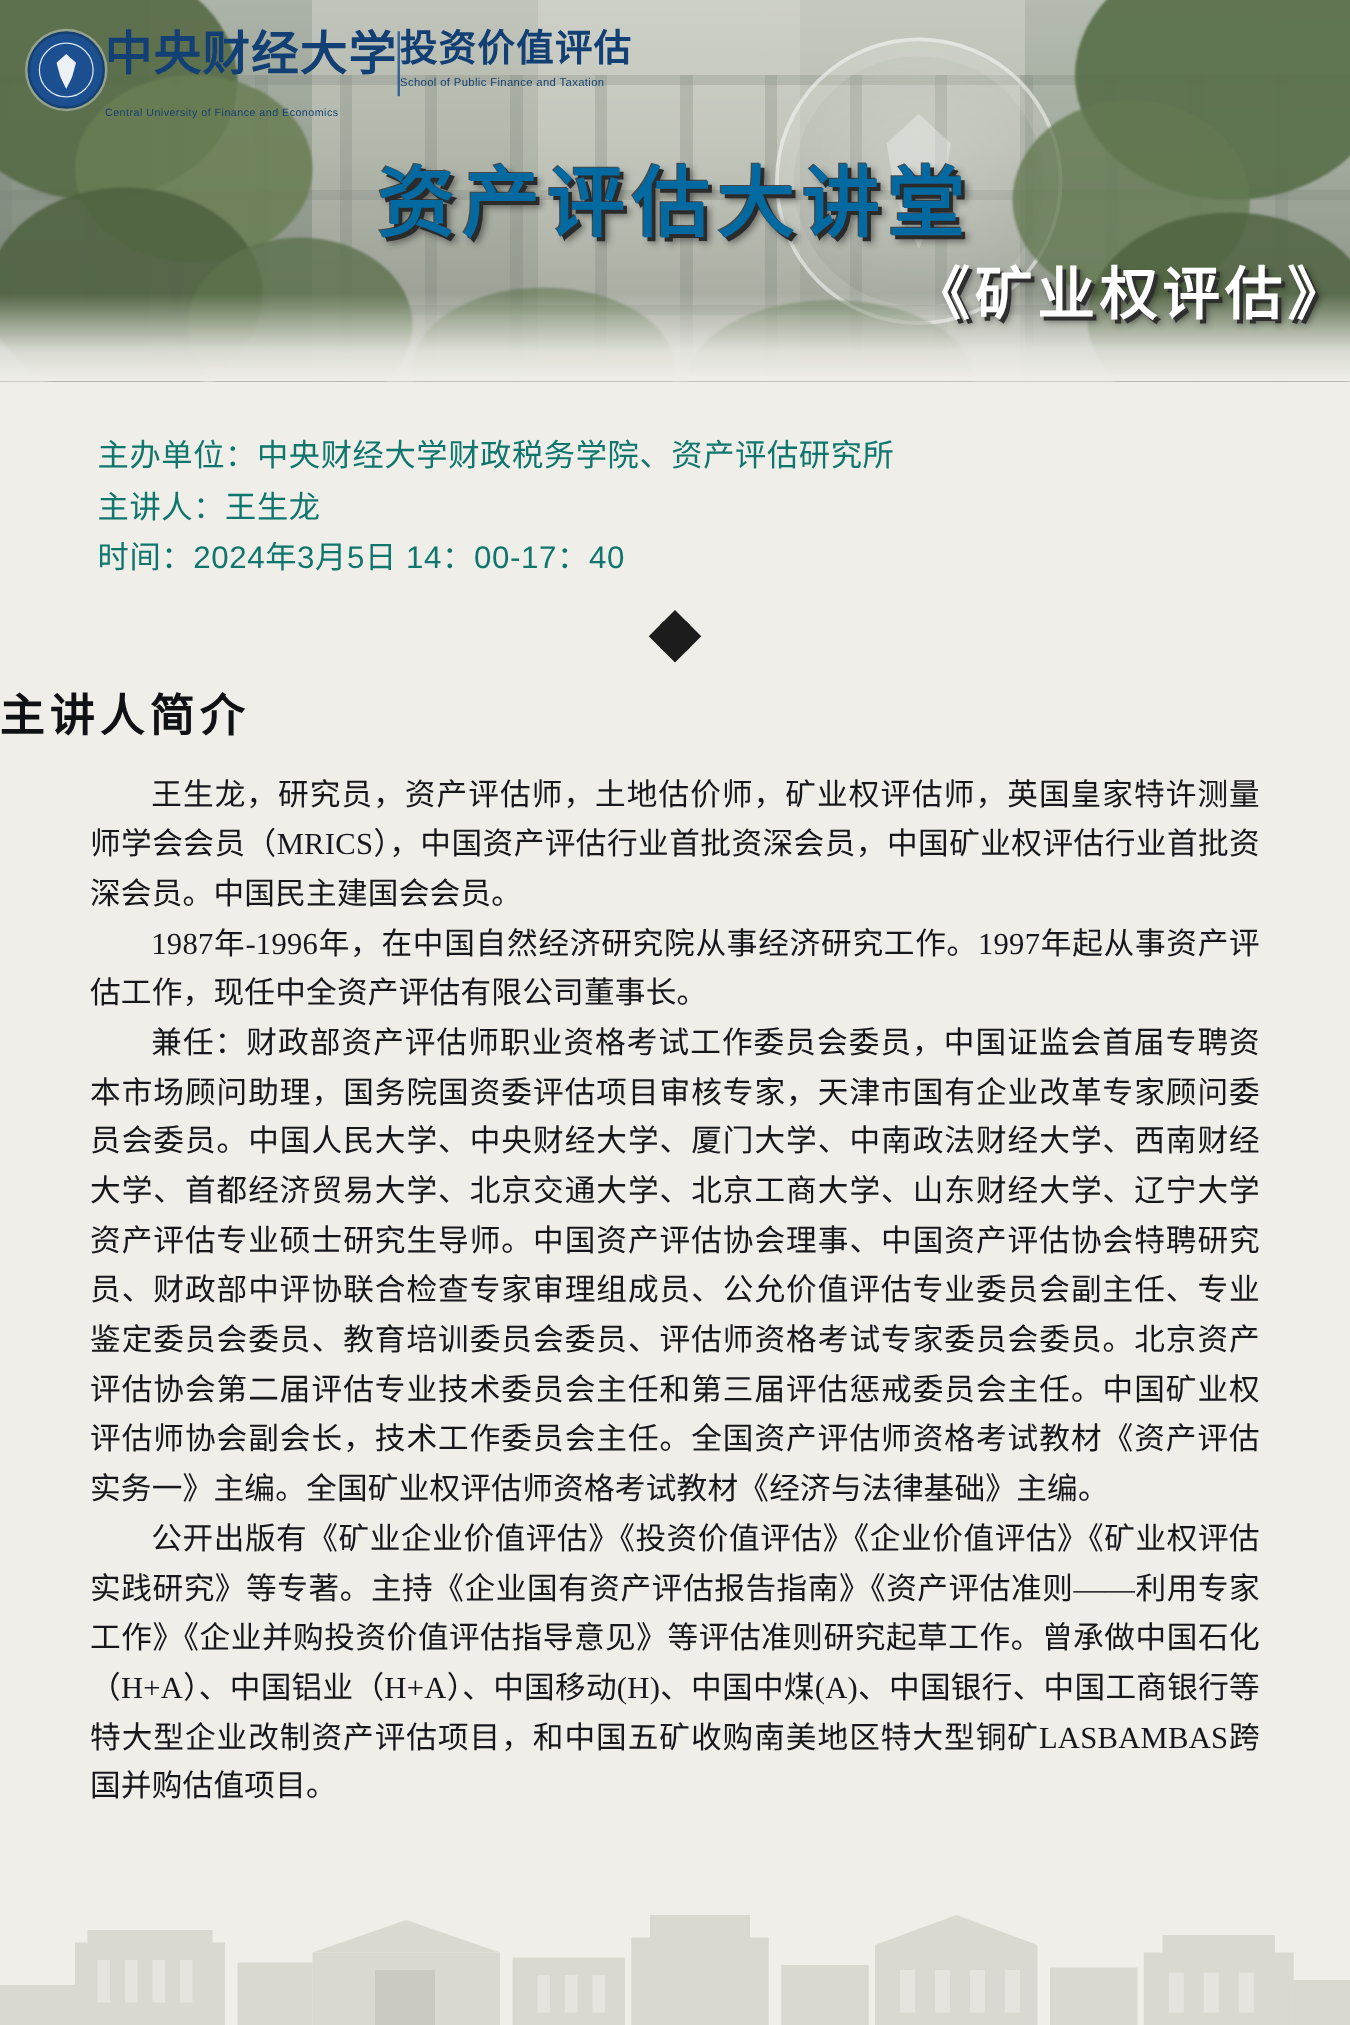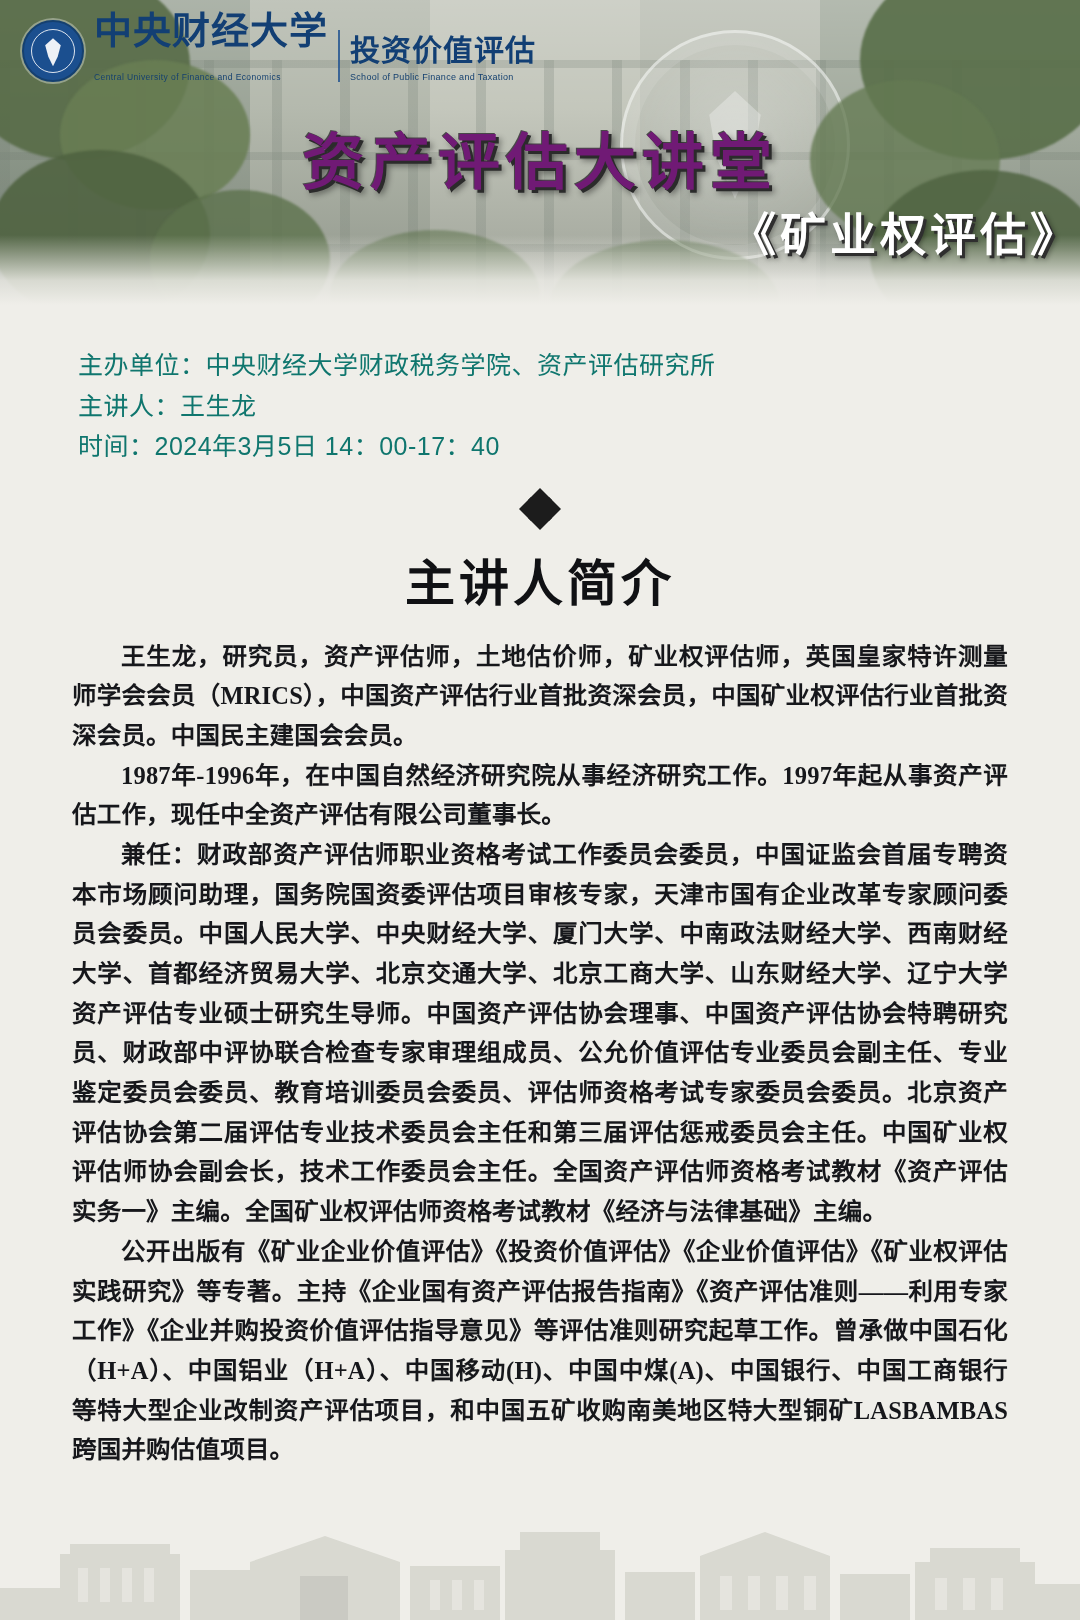--- a/index.html
+++ b/index.html
@@ -112,24 +112,23 @@
     position: absolute;
     left: 0; right: 0; bottom: 0;
     height: 70px;
     background: linear-gradient(to bottom, rgba(239,238,233,0) 0%, rgba(239,238,233,0.85) 65%, #efeee9 100%);
   }
 
   
   .logobar {
     position: absolute;
     left: 22px;
-    top: 12px;
+    top: 25px;
     display: flex;
-    align-items: flex-end;
-    gap: 10px;
+    align-items: flex-start;
     z-index: 6;
   }
   .logo-seal {
     width: 62px; height: 62px;
     border-radius: 50%;
     background: #1b4f8f;
     border: 2px solid #15406f;
     position: relative;
     flex: none;
     box-shadow: 0 0 0 2px rgba(255,255,255,0.35);
@@ -191,21 +190,21 @@
   .title-main {
     position: absolute;
     top: 112px;
     left: 0; right: 0;
     text-align: center;
     z-index: 5;
     font-family: "Liberation Serif", "DejaVu Serif", serif;
     font-weight: bold;
     font-size: 62px;
     letter-spacing: 6px;
-    color: #701a75;
+    color: #0369a1;
     text-shadow:
       3px 3px 0 #2b2b2b,
       5px 5px 6px rgba(0,0,0,0.45),
       -1px -1px 0 #4a4a4a;
   }
   .title-sub {
     position: absolute;
     top: 198px;
     left: 0; right: 0;
     text-align: right;
@@ -244,44 +243,43 @@
     background: #1c1c1c;
     transform-origin: center;
   }
   .ornament .d1 { transform: translate(-50%,-50%) translate(-9px,0) rotate(45deg); }
   .ornament .d2 { transform: translate(-50%,-50%) translate(9px,0) rotate(45deg); }
   .ornament .d3 { transform: translate(-50%,-50%) translate(0,-9px) rotate(45deg); }
   .ornament .d4 { transform: translate(-50%,-50%) translate(0,9px) rotate(45deg); }
 
   
   .section-title {
-    text-align: center;
+    text-align: left;
     font-family: Liberation Serif, serif;
     font-weight: bold;
-    font-size: 50px;
+    font-size: 36px;
     letter-spacing: 4px;
     color: #101114;
     margin-top: 14px;
   }
 
   
   .bio {
     margin: 22px 72px 0 72px;
     font-family: "Liberation Serif", "DejaVu Serif", serif;
     font-size: 24.5px;
     line-height: 1.62;
     color: #16171b;
     text-align: justify;
     text-justify: inter-character;
     letter-spacing: .2px;
   }
   .bio p {
     text-indent: 2em;
     margin: 0;
-    font-weight: bold;
   }
 
   
   .footer {
     position: absolute;
     left: 0; right: 0; bottom: 0;
     height: 128px;
     overflow: hidden;
   }
   .footer svg { display: block; }

